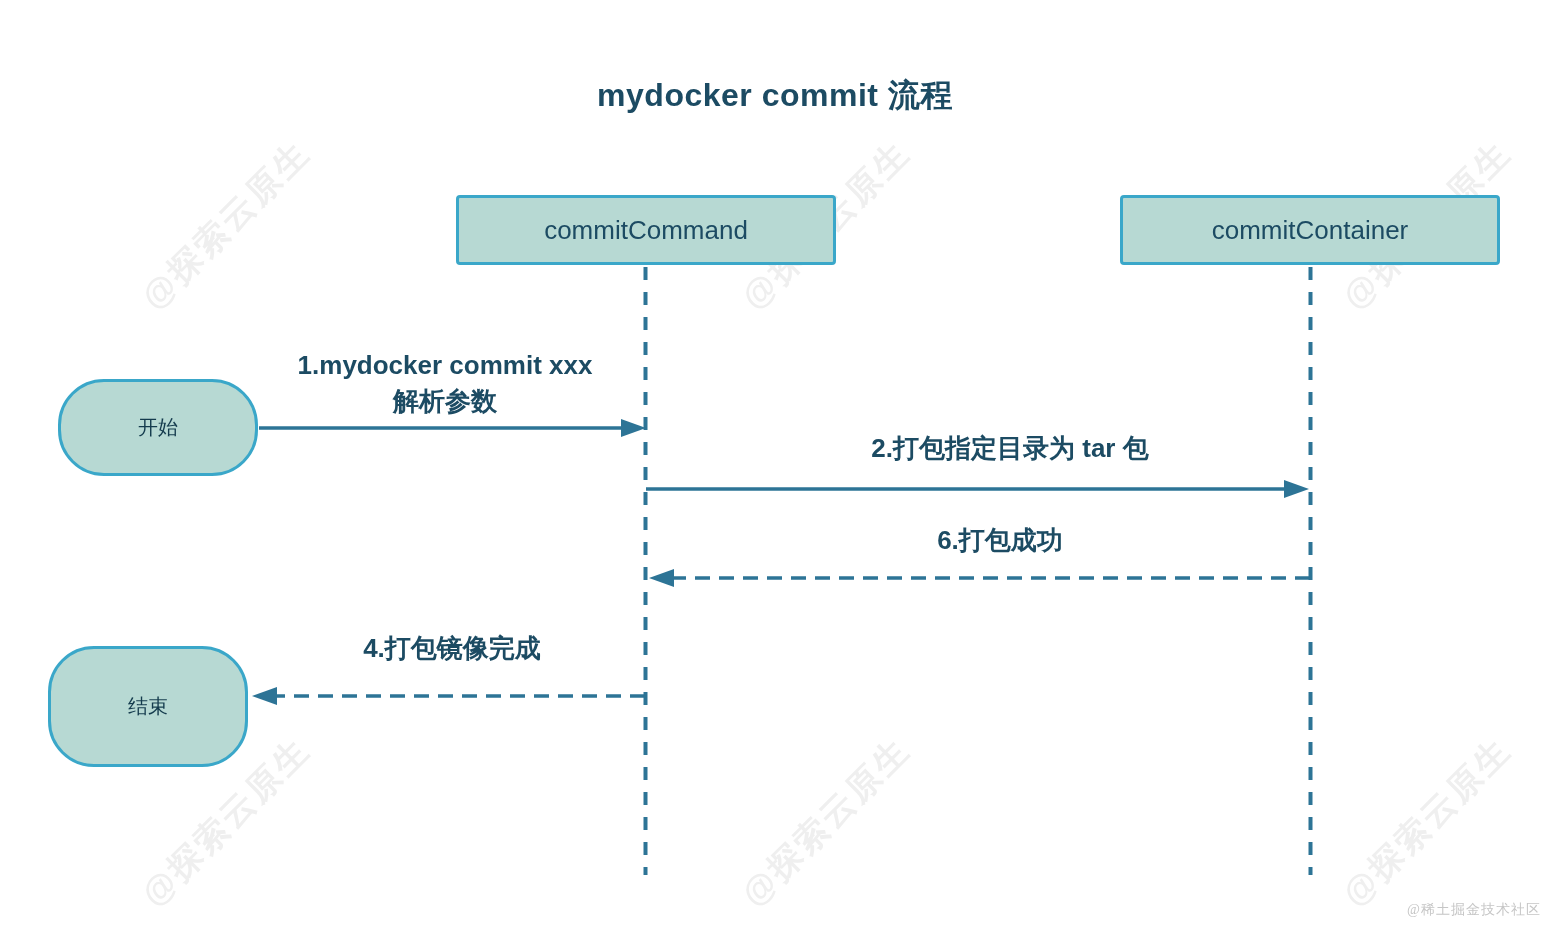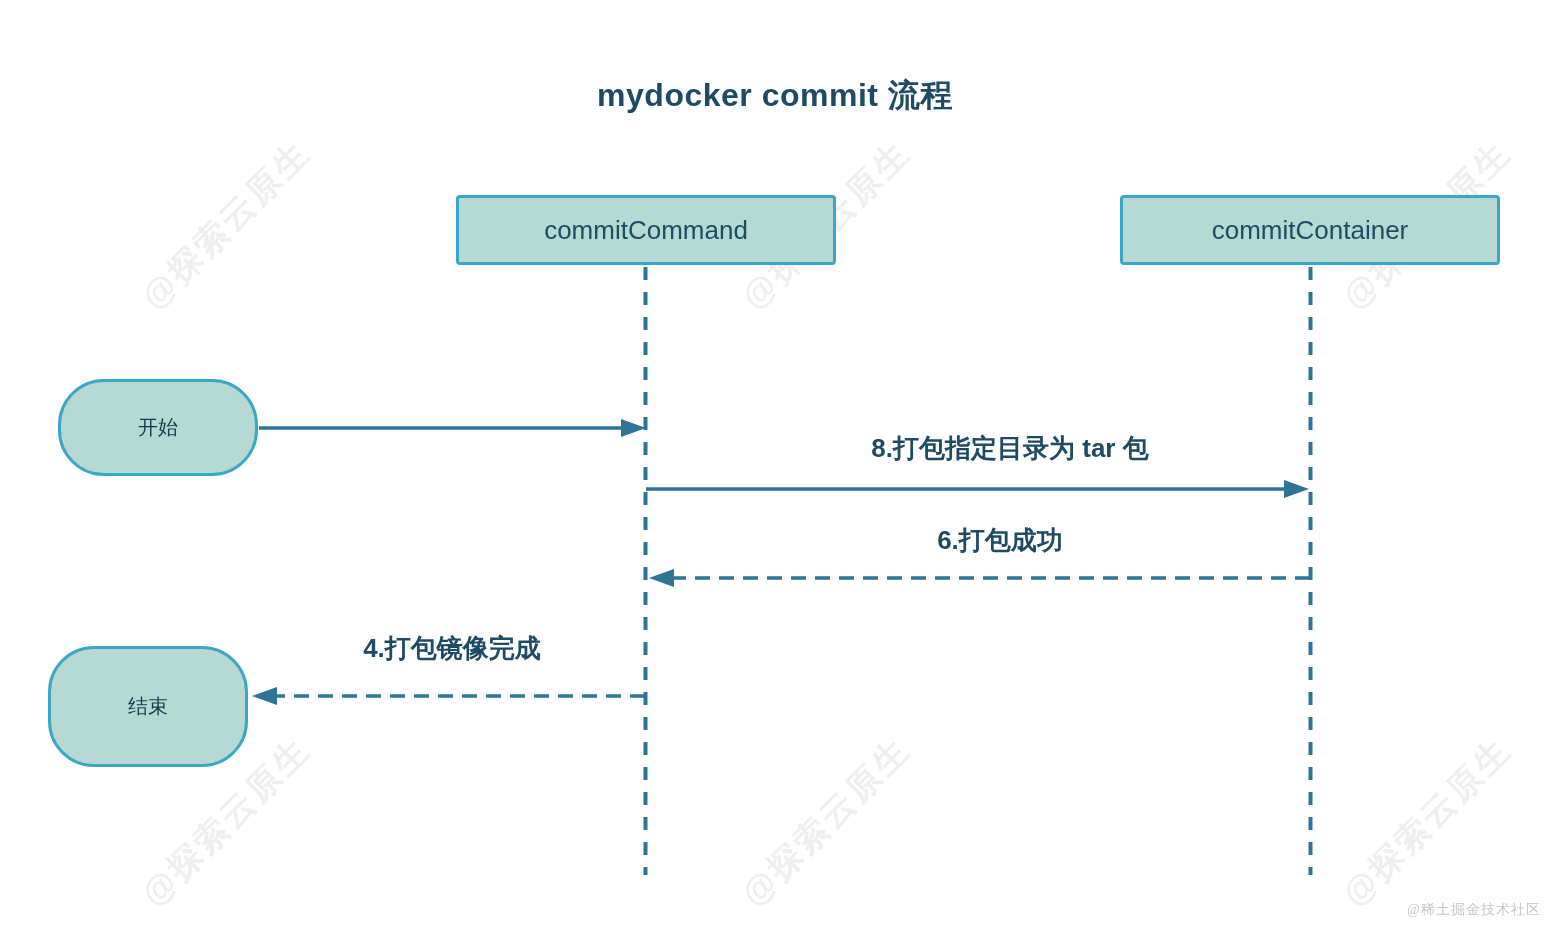--- a/index.html
+++ b/index.html
@@ -147,19 +147,23 @@
   </svg>
 
   <div class="title">mydocker commit 流程</div>
 
   <div class="actor actor-1">commitCommand</div>
   <div class="actor actor-2">commitContainer</div>
 
   <div class="stadium start">开始</div>
   <div class="stadium end">结束</div>
 
-  <div class="msg msg2">8.打包指定目录为 tar 包</div>
+  <div class="msg msg1">
+    <div>1.mydocker commit xxx</div>
+    <div>解析参数</div>
+  </div>
+  <div class="msg msg2">2.打包指定目录为 tar 包</div>
   <div class="msg msg3">6.打包成功</div>
   <div class="msg msg4">4.打包镜像完成</div>
 
   <div class="credit">@稀土掘金技术社区</div>
 
 </div>
 
 </body></html>

